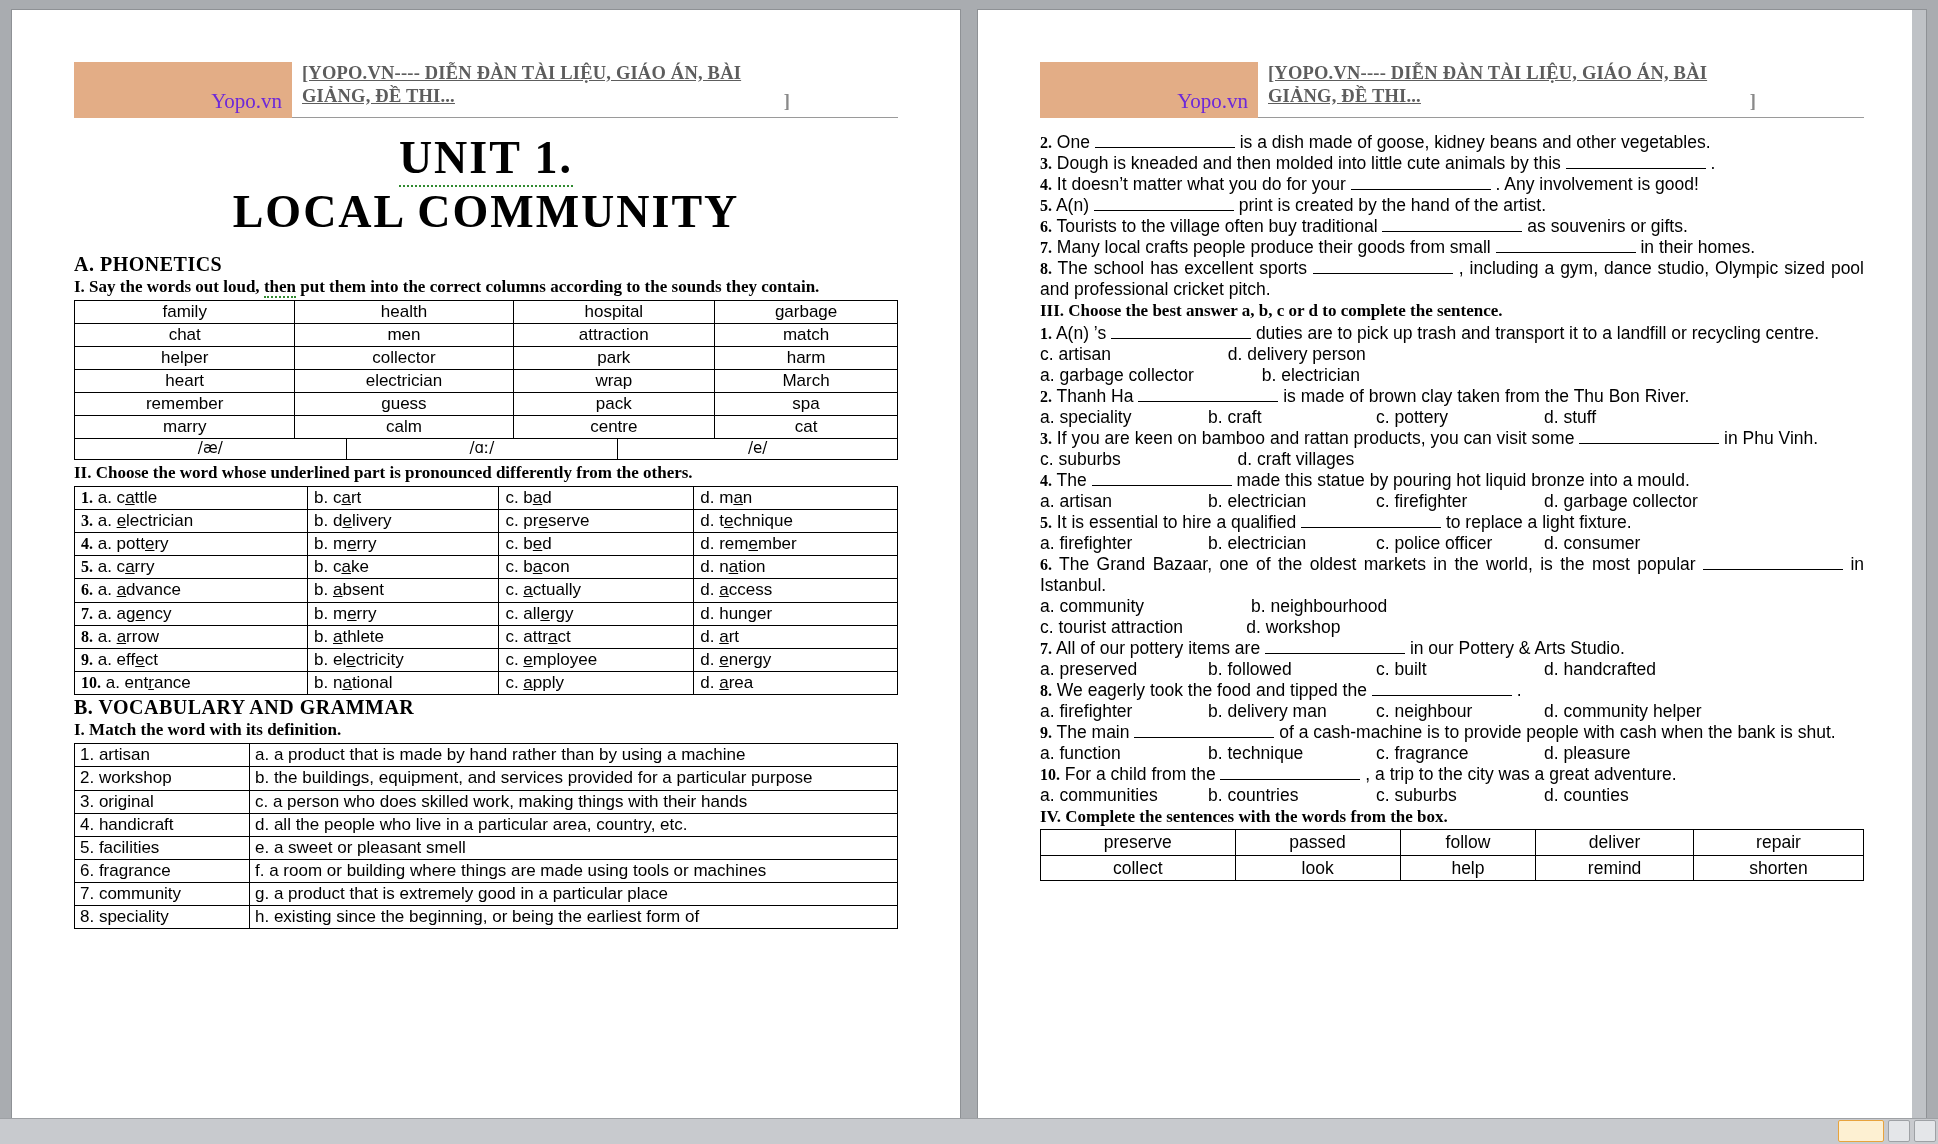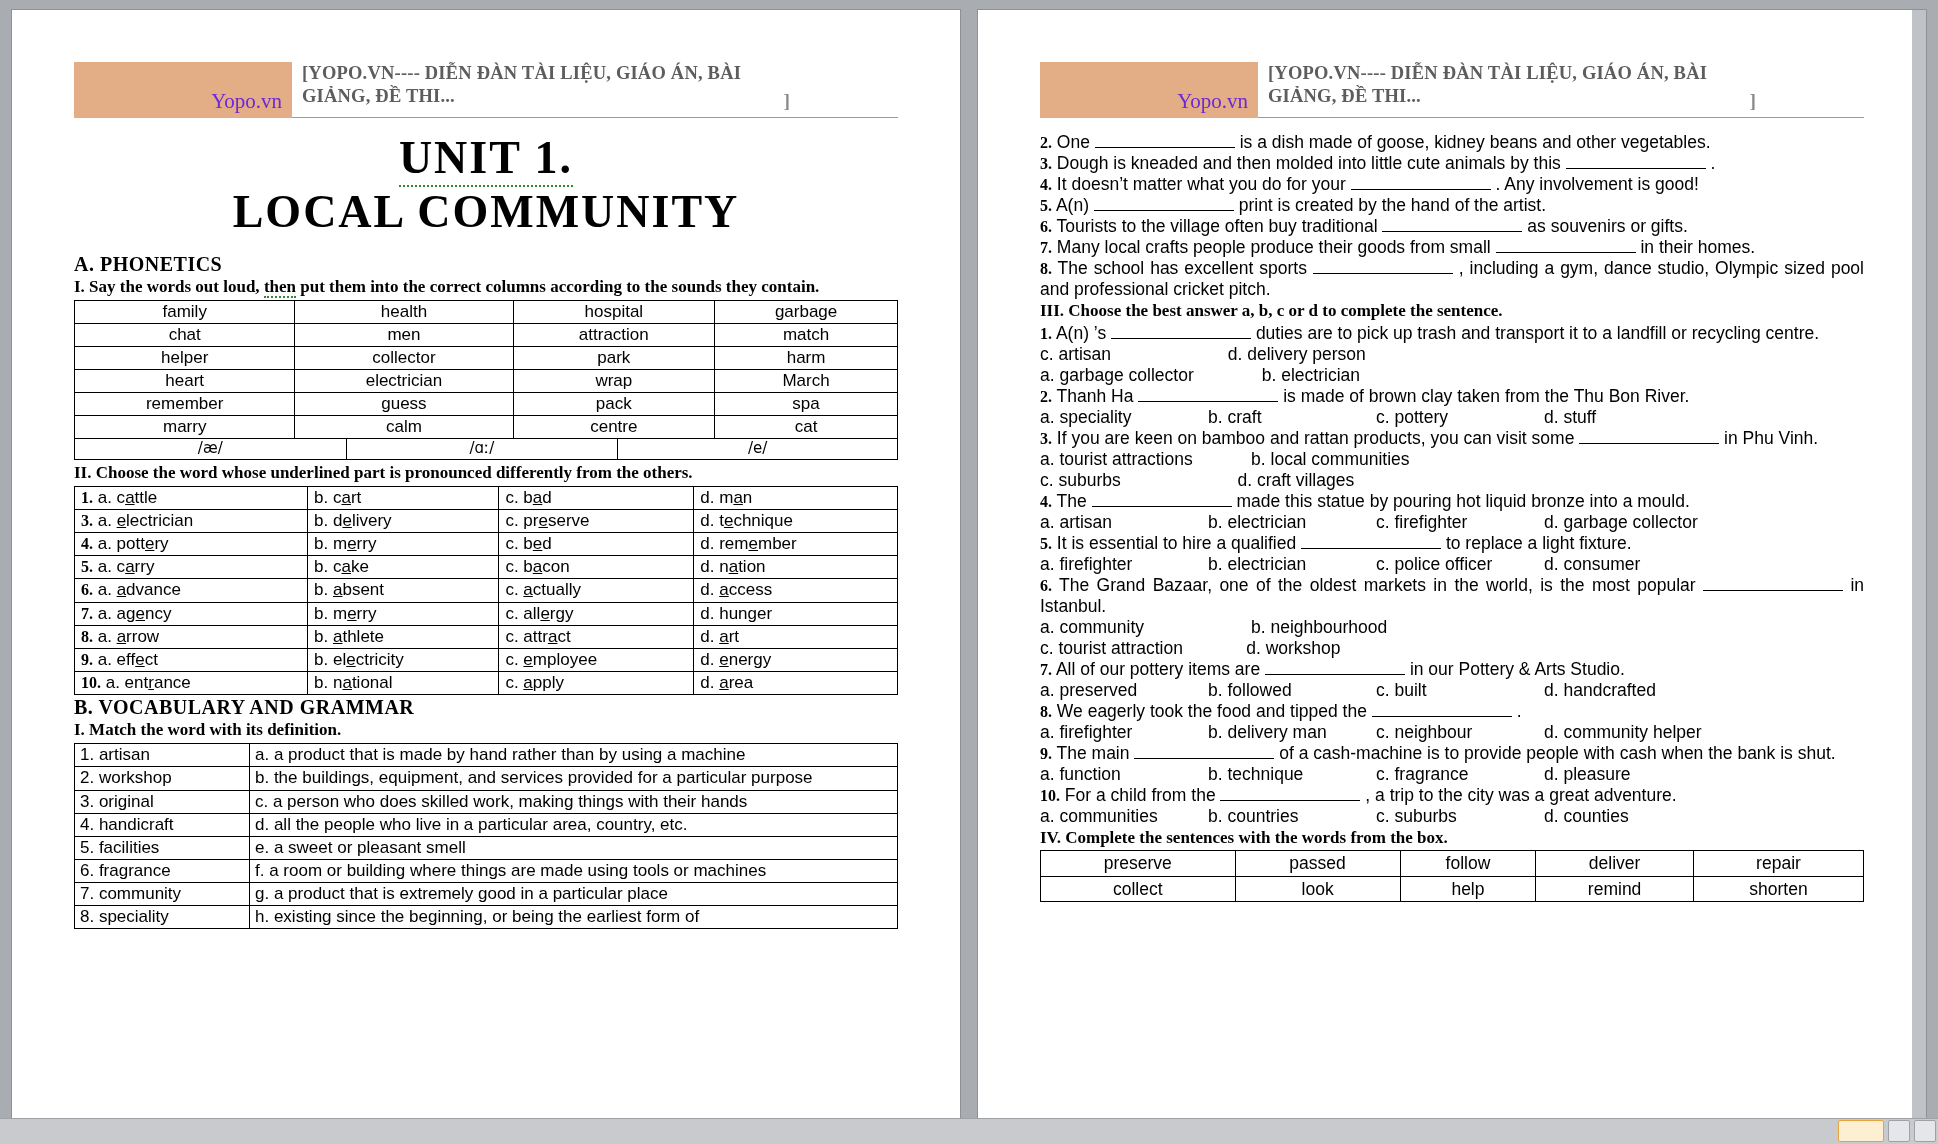--- a/index.html
+++ b/index.html
@@ -58,20 +58,21 @@
     padding-left: 10px;
     position: relative;
   }
   .header-line {
     font-family: "Liberation Serif", serif;
     font-weight: bold;
     font-size: 18.5px;
     color: #5d5d5d;
     line-height: 1.22;
     letter-spacing: .2px;
+    text-decoration: underline;
   }
   .header-bracket-end {
     position: absolute;
     right: 108px;
     bottom: 5px;
     font-family: "Liberation Serif", serif;
     font-weight: bold;
     font-size: 18.5px;
     color: #8a8a8a;
   }
@@ -413,21 +414,20 @@
             <p class="q-line"><span class="bnum">1.</span> A(n) ’s <span class="blank b-md"></span> duties are to pick up trash and transport it to a landfill or recycling centre.</p>
             <p class="opt-line"><span>c. artisan                        </span><span>d. delivery person</span></p>
             <p class="opt-line"><span>a. garbage collector              </span><span>b. electrician</span></p>
           </div>
           <div>
             <p class="q-line"><span class="bnum">2.</span> Thanh Ha <span class="blank b-md"></span> is made of brown clay taken from the Thu Bon River.</p>
             <p class="opt-line" style="white-space: normal;"><span style="display:inline-block;min-width:168px;">a. speciality</span><span style="display:inline-block;min-width:168px;">b. craft</span><span style="display:inline-block;min-width:168px;">c. pottery</span><span style="display:inline-block;min-width:168px;">d. stuff</span></p>
           </div>
           <div>
             <p class="q-line"><span class="bnum">3.</span> If you are keen on bamboo and rattan products, you can visit some <span class="blank b-md"></span> in Phu Vinh.</p>
-            <p class="opt-line"><span>a. tourist attractions            </span><span>b. local communities</span></p>
             <p class="opt-line"><span>c. suburbs                        </span><span>d. craft villages</span></p>
           </div>
           <div>
             <p class="q-line"><span class="bnum">4.</span> The <span class="blank b-md"></span> made this statue by pouring hot liquid bronze into a mould.</p>
             <p class="opt-line" style="white-space: normal;"><span style="display:inline-block;min-width:168px;">a.   artisan</span><span style="display:inline-block;min-width:168px;">b.   electrician</span><span style="display:inline-block;min-width:168px;">c.   firefighter</span><span style="display:inline-block;min-width:168px;">d.   garbage collector</span></p>
           </div>
           <div>
             <p class="q-line"><span class="bnum">5.</span> It is essential to hire a qualified <span class="blank b-md"></span> to replace a light fixture.</p>
             <p class="opt-line" style="white-space: normal;"><span style="display:inline-block;min-width:168px;">a. firefighter</span><span style="display:inline-block;min-width:168px;">b. electrician</span><span style="display:inline-block;min-width:168px;">c. police officer</span><span style="display:inline-block;min-width:168px;">d. consumer</span></p>
           </div>

